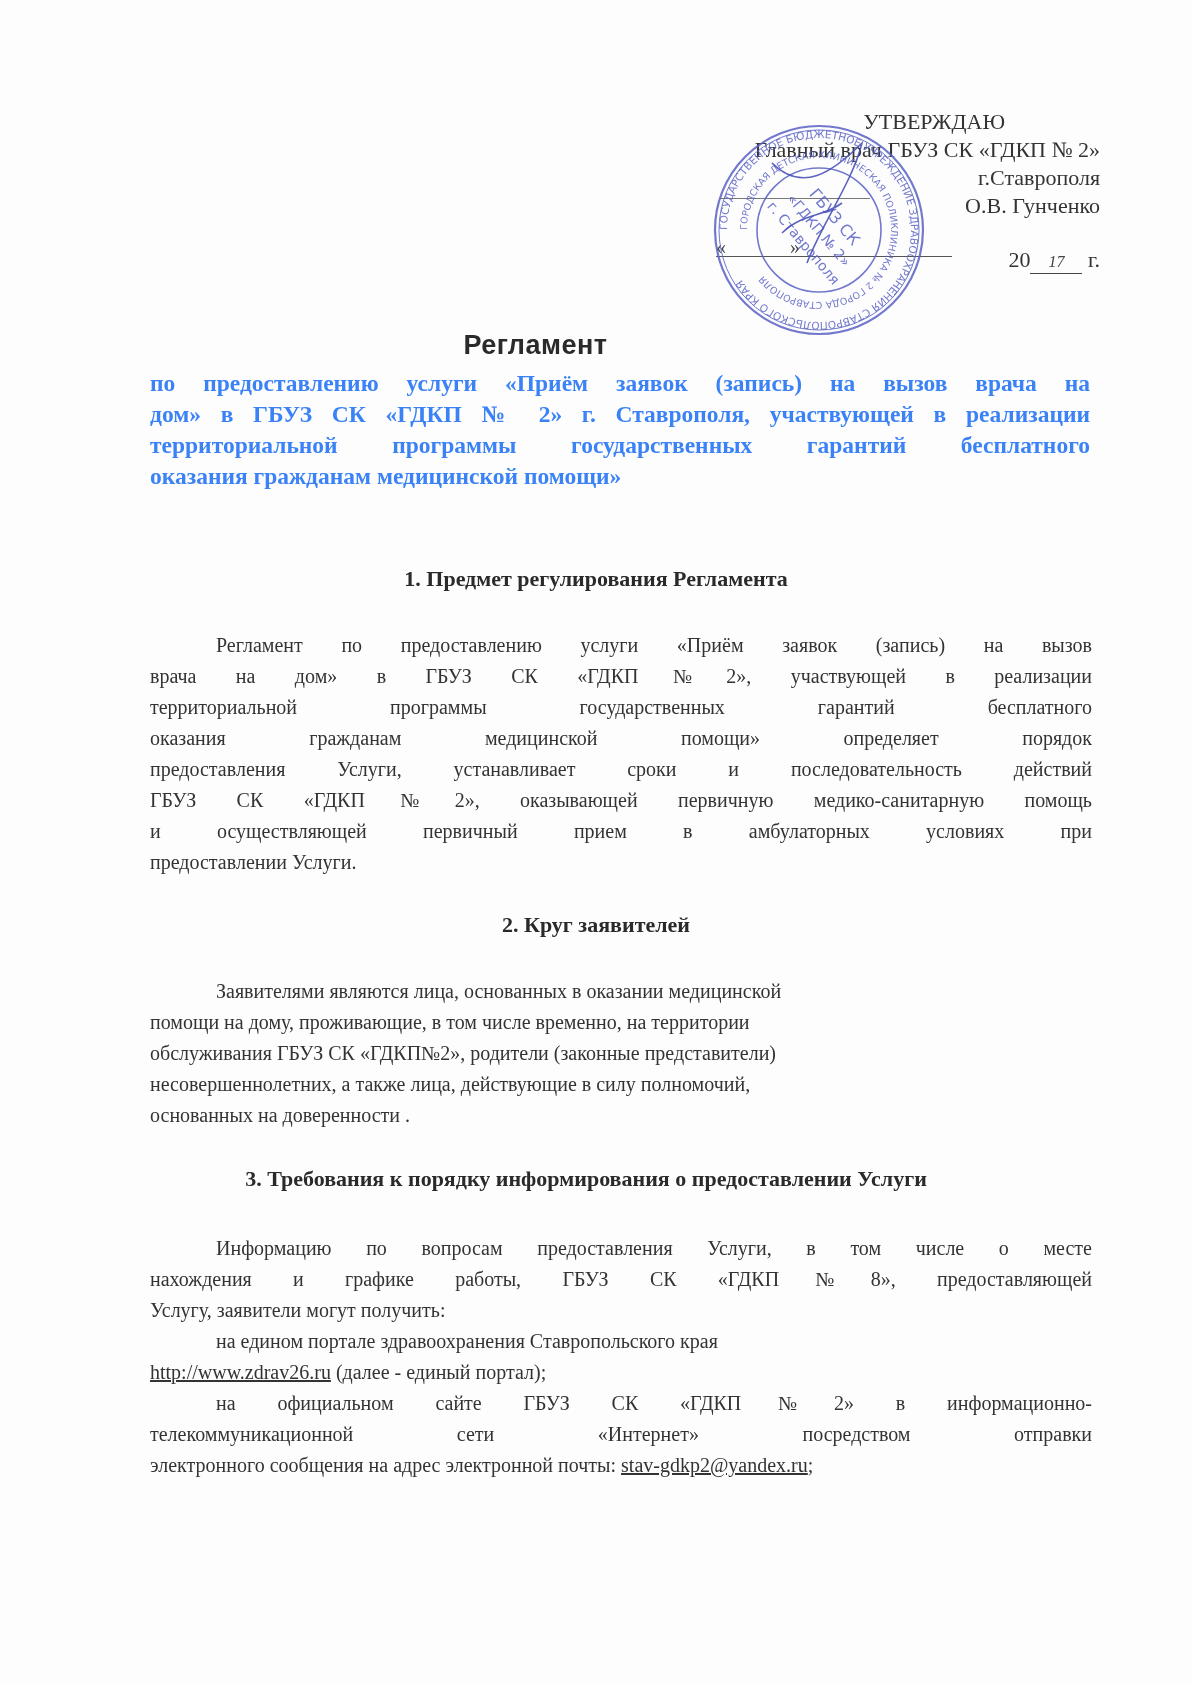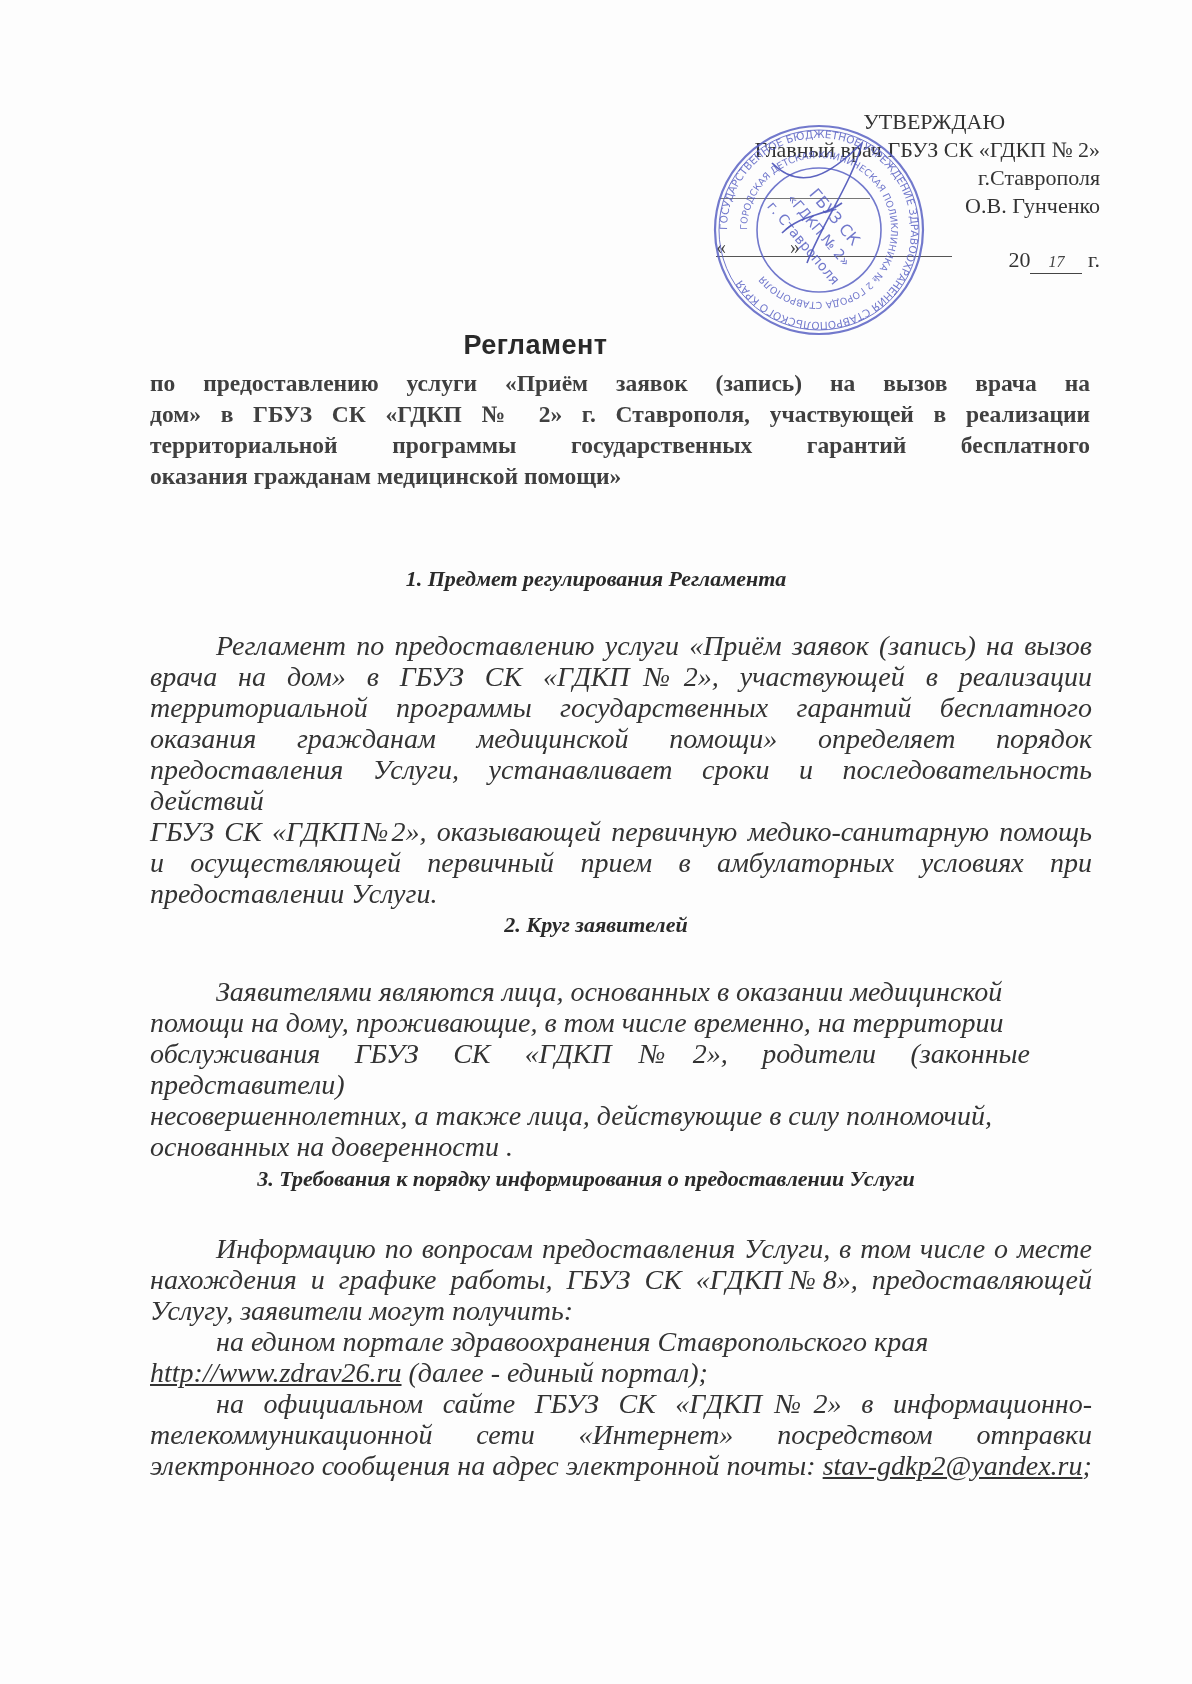--- a/index.html
+++ b/index.html
@@ -19,27 +19,27 @@
   .sig-line2 { position: absolute; left: 720px; top: 198px; width: 150px; border-top: 1px solid #777; }
   .quote-mark { position: absolute; left: 716px; top: 236px; font-family: "Liberation Serif", serif; font-size: 20px; color: #444; }
   .quote-mark2 { position: absolute; left: 790px; top: 236px; font-family: "Liberation Serif", serif; font-size: 20px; color: #444; }
 
   .stamp { position: absolute; left: 712px; top: 123px; width: 214px; height: 214px; }
 
   .title { position: absolute; left: 0; width: 1071px; top: 330px; text-align: center;
     font-family: "Liberation Sans", sans-serif; font-weight: bold; font-size: 27px; color: #2a2a2a; letter-spacing: 0.5px; }
   .subtitle { position: absolute; left: 150px; width: 940px; top: 368px;
     font-family: "Liberation Serif", serif; font-weight: bold; font-size: 23.5px; line-height: 31px;
-    text-align: justify; text-align-last: left; color: #404040; }
+    text-align: justify; text-align-last: left; color: #3b82f6; }
 
   .heading { position: absolute; left: 0; width: 1192px; text-align: center;
-    font-family: "Liberation Serif", serif; font-weight: bold; font-size: 22px; color: #2a2a2a; font-style: italic; }
+    font-family: "Liberation Serif", serif; font-weight: bold; font-size: 22px; color: #2a2a2a; }
   .para { position: absolute; left: 150px; width: 942px;
-    font-family: "Liberation Serif", serif; font-size: 28px; line-height: 31px;
-    text-align: justify; color: #333; font-style: italic; }
+    font-family: "Liberation Serif", serif; font-size: 20px; line-height: 31px;
+    text-align: justify; color: #333; }
   .line { display: block; text-align: justify; text-align-last: justify; }
   .line.last { text-align-last: left; }
   a.link { color: #333; text-decoration: underline; }
 </style>
 </head>
 <body>
 
 <div class="page">
 
   <div class="approve">

